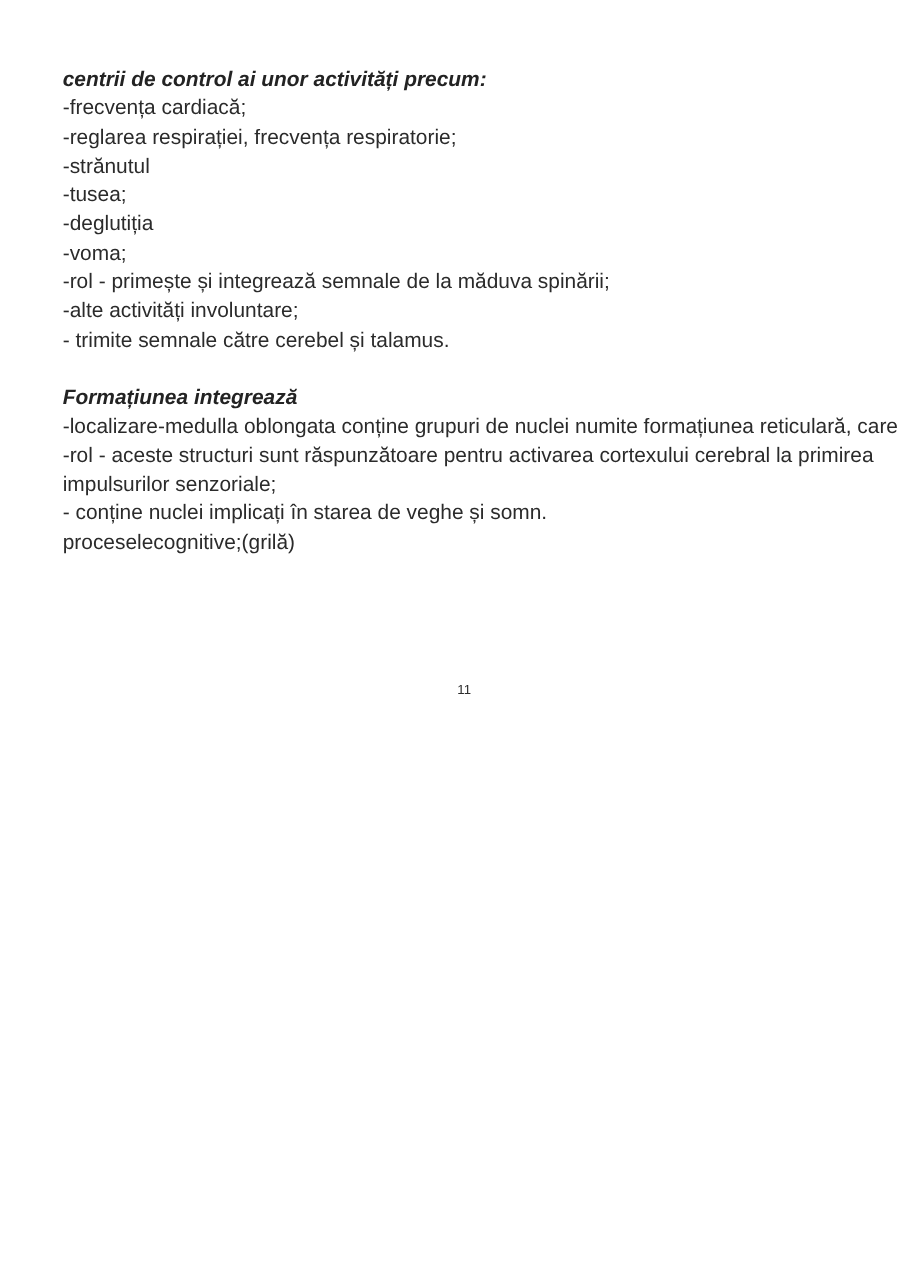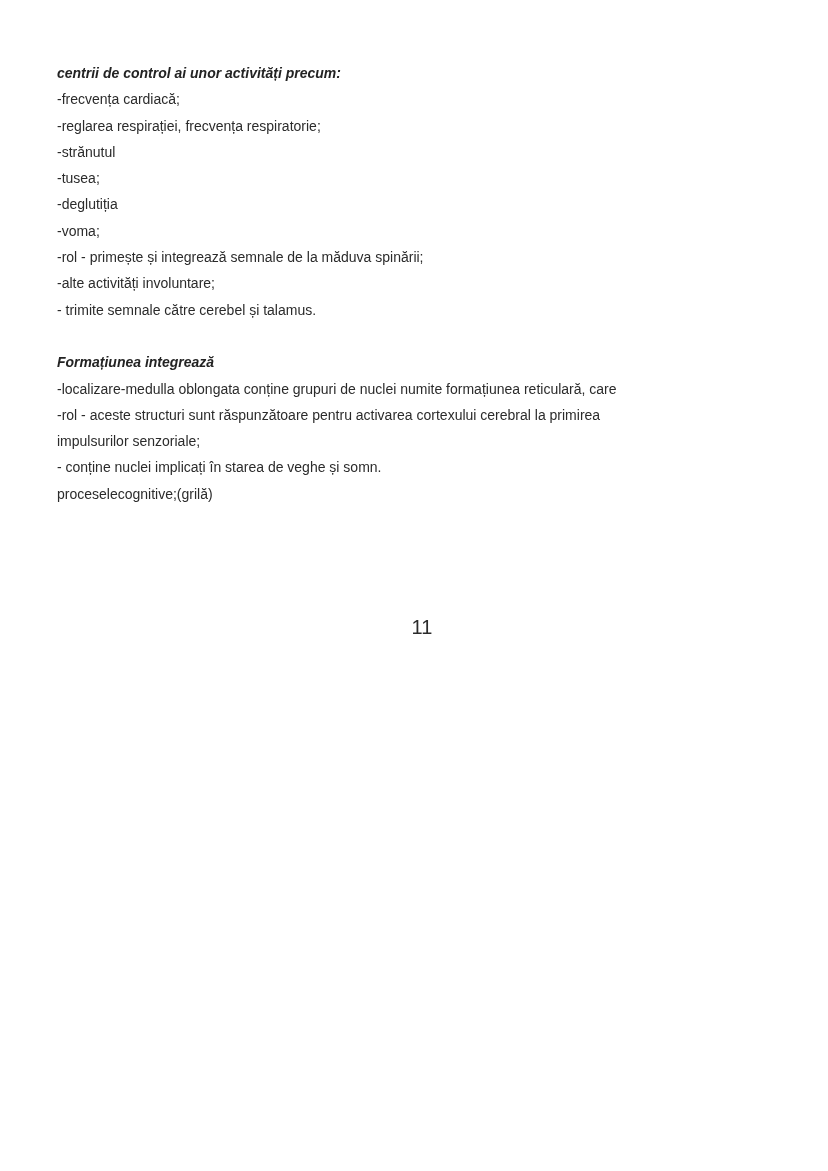--- a/index.html
+++ b/index.html
@@ -15,40 +15,40 @@
       font-family: "Liberation Sans", "DejaVu Sans", sans-serif;
       color: #2b2b2b;
     }
     .page {
       position: absolute;
       left: 57px;
       top: 60px;
       width: 730px;
     }
     .line {
-      font-size: 14px;
+      font-size: 19px;
       line-height: 26.3px;
       white-space: nowrap;
       letter-spacing: 0;
     }
     .heading {
       font-weight: bold;
       font-style: italic;
       color: #232323;
     }
     .gap {
       height: 26.3px;
     }
     .page-number {
       position: absolute;
       left: 0;
       width: 828px;
       top: 614px;
       text-align: center;
-      font-size: 20px;
+      font-size: 12px;
       line-height: 26px;
       color: #2b2b2b;
       padding-left: 16px;
       box-sizing: border-box;
     }
   </style>
 </head>
 <body>
 
 <div class="page">

